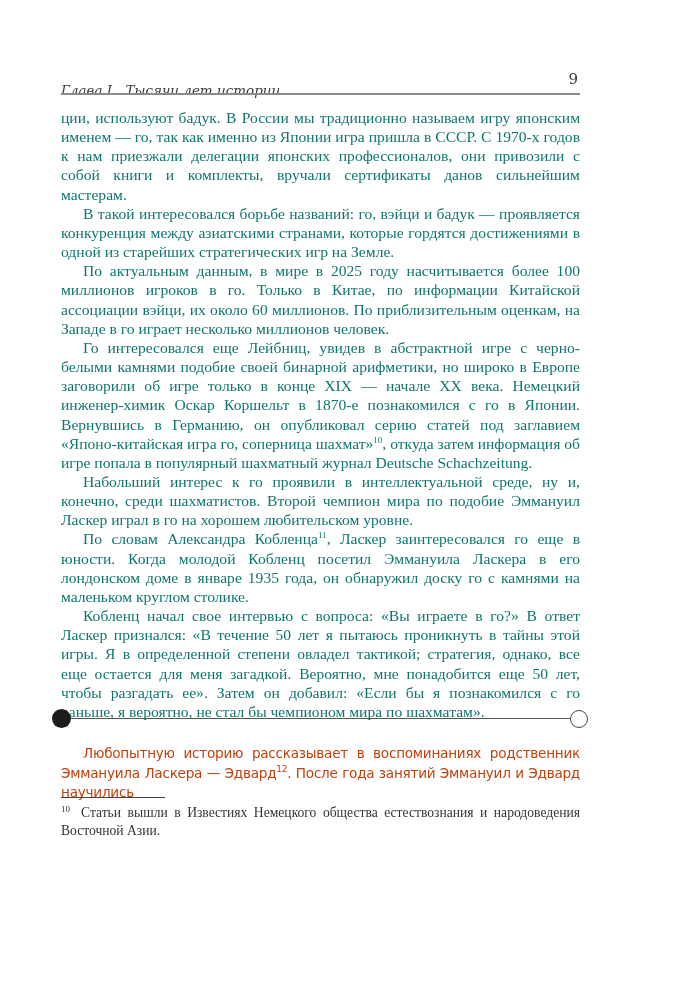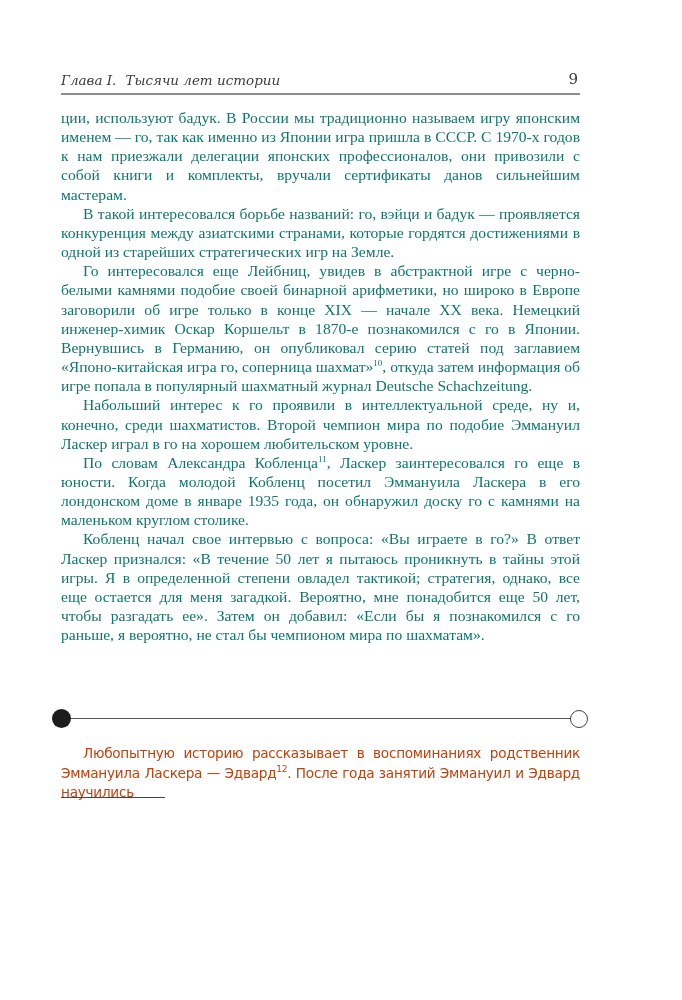--- a/index.html
+++ b/index.html
@@ -2,21 +2,21 @@
 <html><head>
   <meta charset="utf-8">
   <style>
     html, body { margin: 0; padding: 0; background: #ffffff; }
     body { width: 682px; height: 1000px; position: relative; overflow: hidden; color: #2b2b2b; }
     .running-head {
       position: absolute; left: 61px; top: 70px; width: 519px; height: 24px;
       font-family: "DejaVu Serif", "Liberation Serif", serif; font-style: italic;
       font-size: 13.5px; color: #3a3a3a;
     }
-    .running-head .chapter { position: absolute; left: 0; top: 2px; }
+    .running-head .chapter { position: absolute; left: 0; top: 12px; }
     .running-head .chapter .num { margin-right: 9px; }
     .running-head .folio { position: absolute; right: 2px; top: 0; font-style: normal; font-size: 15px; }
     .head-rule { position: absolute; left: 61px; top: 93px; width: 519px; height: 2px; background: #8c8c8c; }
 
     .body-text {
       position: absolute; left: 61px; top: 108px; width: 519px;
       font-family: "Liberation Serif", "DejaVu Serif", serif;
       font-size: 15.6px; line-height: 19.15px; color: #0f766e;
       text-align: justify; hyphens: manual;
     }
@@ -54,31 +54,33 @@
   <span class="chapter">
     <span class="num">Глава I.</span><span>Тысячи лет истории</span>
   </span>
   <span class="folio">9</span>
 </div>
 <div class="head-rule"></div>
 
 <div class="body-text">
   <p class="noindent">ции, используют бадук. В России мы традиционно называем игру японским именем — го, так как именно из Японии игра пришла в СССР. С 1970-х годов к нам приезжали делегации японских профессионалов, они привозили с собой книги и комплекты, вручали сертификаты данов сильнейшим мастерам.</p>
   <p>В такой интересовался борьбе названий: го, вэйци и бадук — проявляется конкуренция между азиатскими странами, которые гордятся достижениями в одной из старейших стратегических игр на Земле.</p>
+  <p>По актуальным данным, в мире в 2025 году насчитывается более 100 миллионов игроков в го. Только в Китае, по информации Китайской ассоциации вэйци, их около 60 миллионов. По приблизительным оценкам, на Западе в го играет несколько миллионов человек.</p>
   <p><span>Го интересовался еще Лейбниц, увидев в абстрактной игре с черно-белыми камнями подобие своей бинарной арифметики, но широко в Европе заговорили  об игре только в конце XIX — начале XX века. Немецкий инженер-химик Оскар Коршельт в 1870-е познакомился с го в Японии. Вернувшись в Германию, он опубликовал серию статей под заглавием «Японо-китайская игра го, соперница шахмат»</span><sup class="fn">10</sup><span>, откуда затем информация об игре попала в популярный шахматный журнал Deutsche Schachzeitung.</span></p>
   <p>Набольший интерес к го проявили в интеллектуальной среде, ну и, конечно, среди шахматистов. Второй чемпион мира по подобие Эммануил Ласкер играл в го на хорошем любительском уровне.</p>
   <p><span>По словам Александра Кобленца</span><sup class="fn">11</sup><span>, Ласкер заинтересовался го еще в юности. Когда молодой Кобленц посетил Эммануила Ласкера в его лондонском доме в январе 1935 года, он обнаружил доску го с камнями на маленьком круглом столике.</span></p>
   <p>Кобленц начал свое интервью с вопроса: «Вы играете в го?» В ответ Ласкер признался: «В течение 50 лет я пытаюсь проникнуть в тайны этой игры. Я в определенной степени овладел тактикой; стратегия, однако, все еще остается для меня загадкой. Вероятно, мне понадобится еще 50 лет, чтобы разгадать ее». Затем он добавил: «Если бы я познакомился с го раньше, я вероятно, не стал бы чемпионом мира по шахматам».</p>
 </div>
 
 <div class="divider">
   <div class="line"></div>
   <div class="dot-filled"></div>
   <div class="dot-open"></div>
 </div>
 
 <div class="insert-text">
   <p><span>Любопытную историю рассказывает в воспоминаниях родственник Эммануила Ласкера — Эдвард</span><sup class="fn">12</sup><span>. После года занятий Эммануил и Эдвард научились</span></p>
 </div>
 
 <div class="fn-rule"></div>
 <div class="footnotes">
+  <p><span class="fn-num">10</span><span>Статьи вышли в Известиях Немецкого общества естествознания и народоведения Восточной Азии.</span></p>
 </div>
 
 </body></html>

